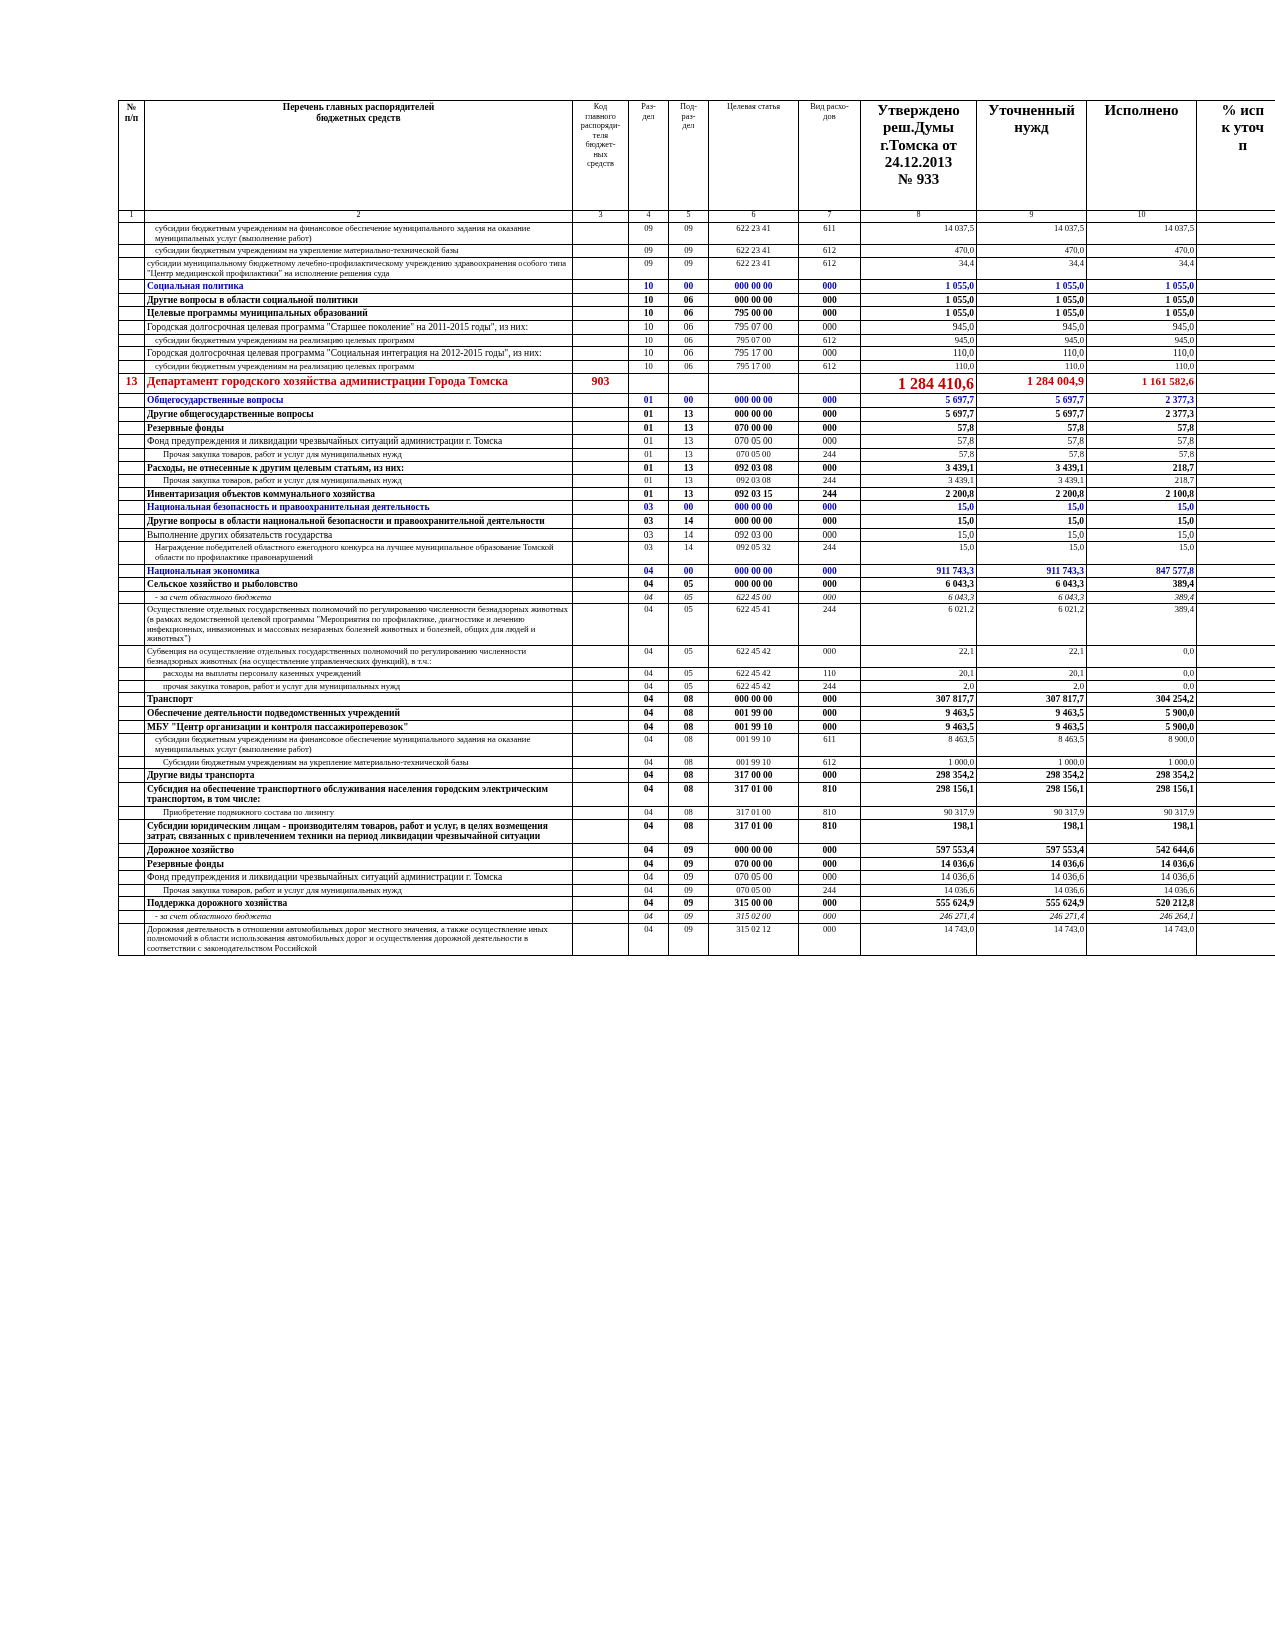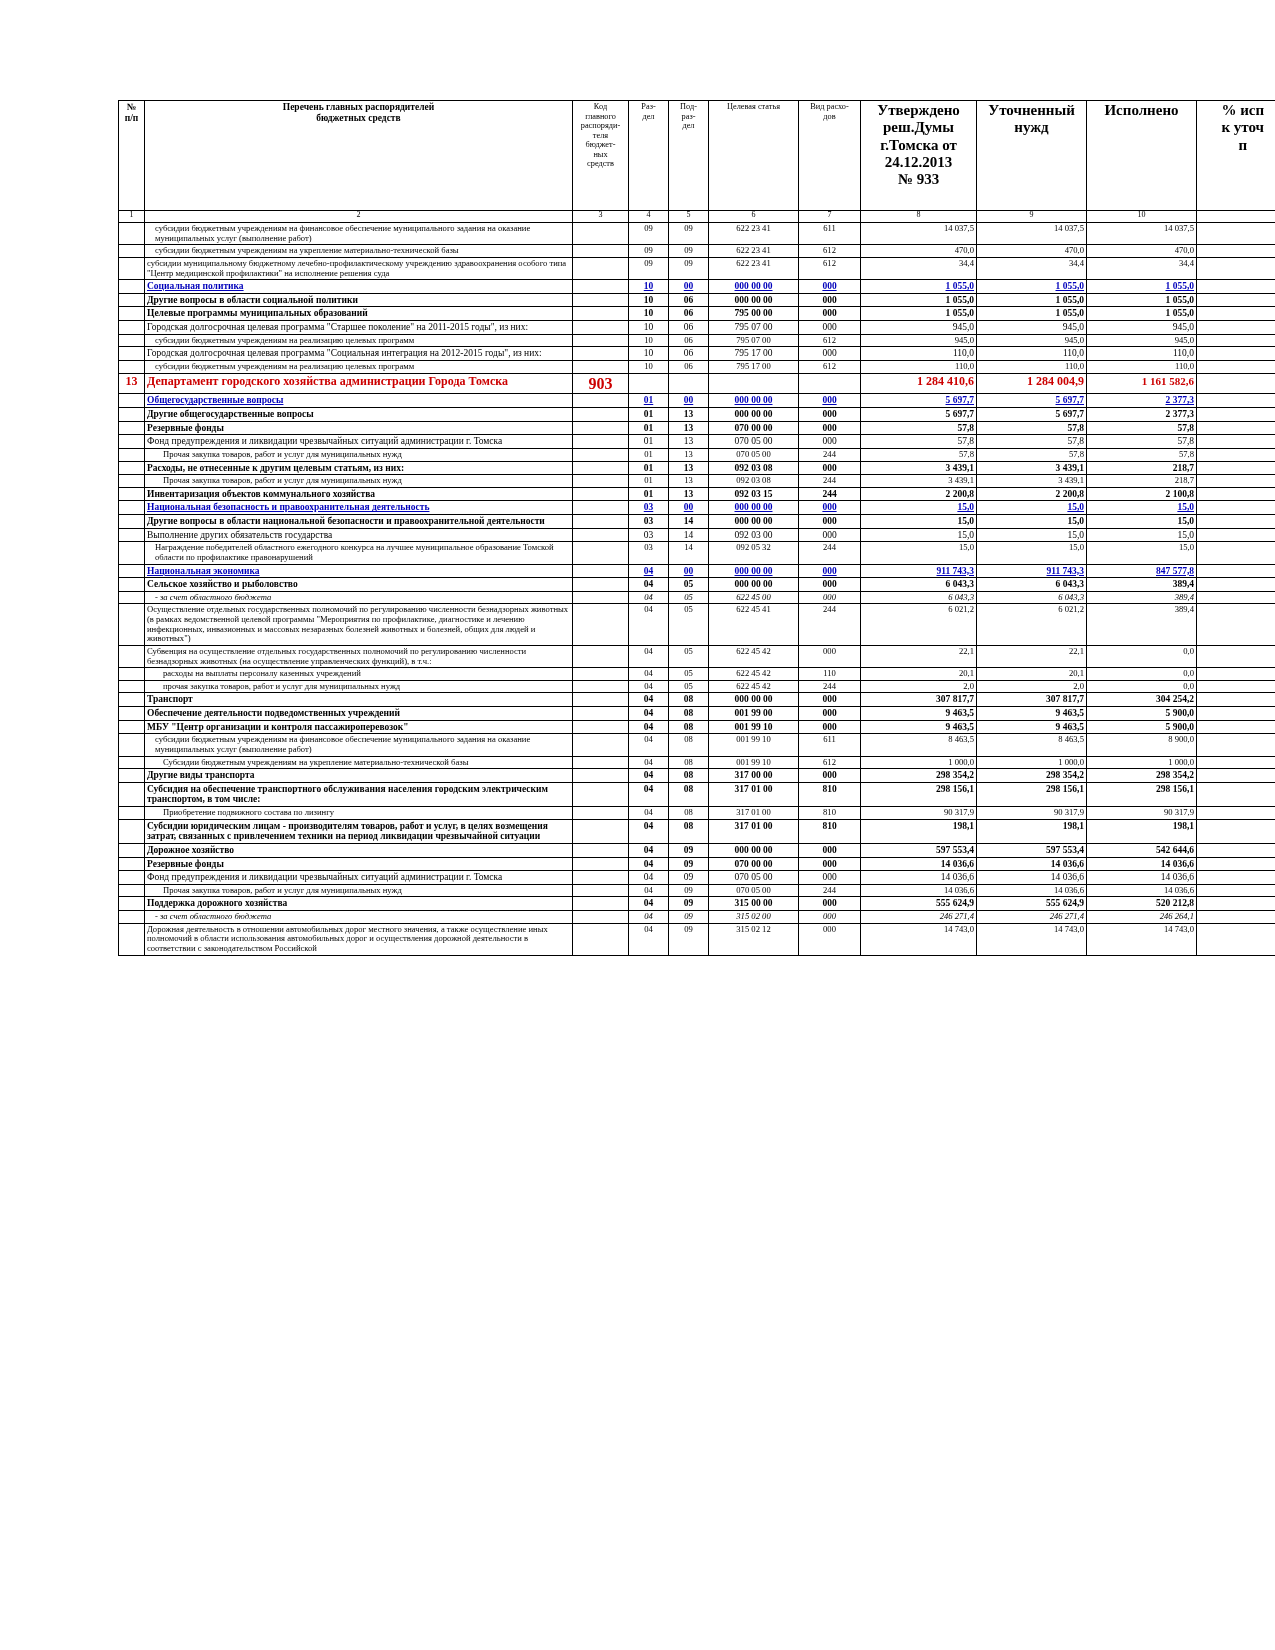--- a/index.html
+++ b/index.html
@@ -70,21 +70,21 @@
   }
   td.c { text-align: center; }
   td.r { text-align: right; padding-right: 4px; }
   td.l { text-align: left; margin-left: 48px; }
 
   
   .reg      { font-size: 9.5px; }
   .small    { font-size: 8.6px; }
   .bold     { font-weight: bold; }
   .ital     { font-style: italic; }
-  .blue     { color: #0000bb; text-decoration: underline; }
+  .blue     { color: #0000bb; }
   .red      { color: #cc0000; }
   .indent1  { padding-left: 10px !important; }
   .indent2  { padding-left: 18px !important; }
 
   .thick-top td { border-top: 2px solid #000; }
 
   .hdrline { display: block; }
 </style>
 </head>
 <body>
@@ -296,26 +296,26 @@
           <td class="c small">795 17 00</td>
           <td class="c small">612</td>
           <td class="r small">110,0</td>
           <td class="r small">110,0</td>
           <td class="r small">110,0</td>
           <td class="r small" style="border-right: none;"></td>
         </tr>
         <tr class="thick-top">
           <td class="c bold red big" style="font-size: 12px;">13</td>
           <td class="l bold red big" style="font-size: 12px;">Департамент городского хозяйства администрации Города Томска</td>
-          <td class="c bold red big" style="font-size: 16px;">903</td>
+          <td class="c bold red big" style="font-size: 12px;">903</td>
           <td class="c bold red big"></td>
           <td class="c bold red big"></td>
           <td class="c bold red big"></td>
           <td class="c bold red big"></td>
-          <td class="r bold red big" style="font-size: 12px;">1 284 410,6</td>
+          <td class="r bold red big" style="font-size: 16px;">1 284 410,6</td>
           <td class="r bold red big" style="font-size: 12px;">1 284 004,9</td>
           <td class="r bold red big" style="font-size: 11px; margin-top: 34px;">1 161 582,6</td>
           <td class="r bold red big" style="border-right: none;"></td>
         </tr>
         <tr>
           <td class="c bold blue"></td>
           <td class="l bold blue">Общегосударственные вопросы</td>
           <td class="c bold blue"></td>
           <td class="c bold blue">01</td>
           <td class="c bold blue">00</td>

